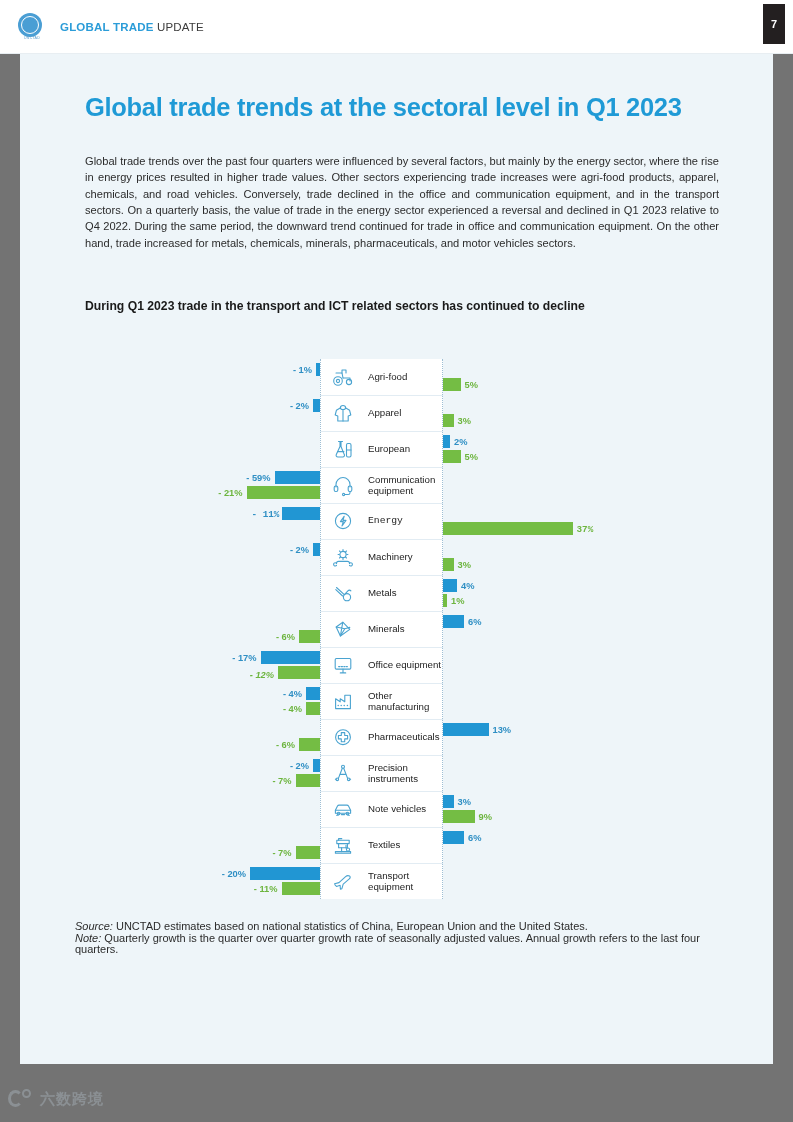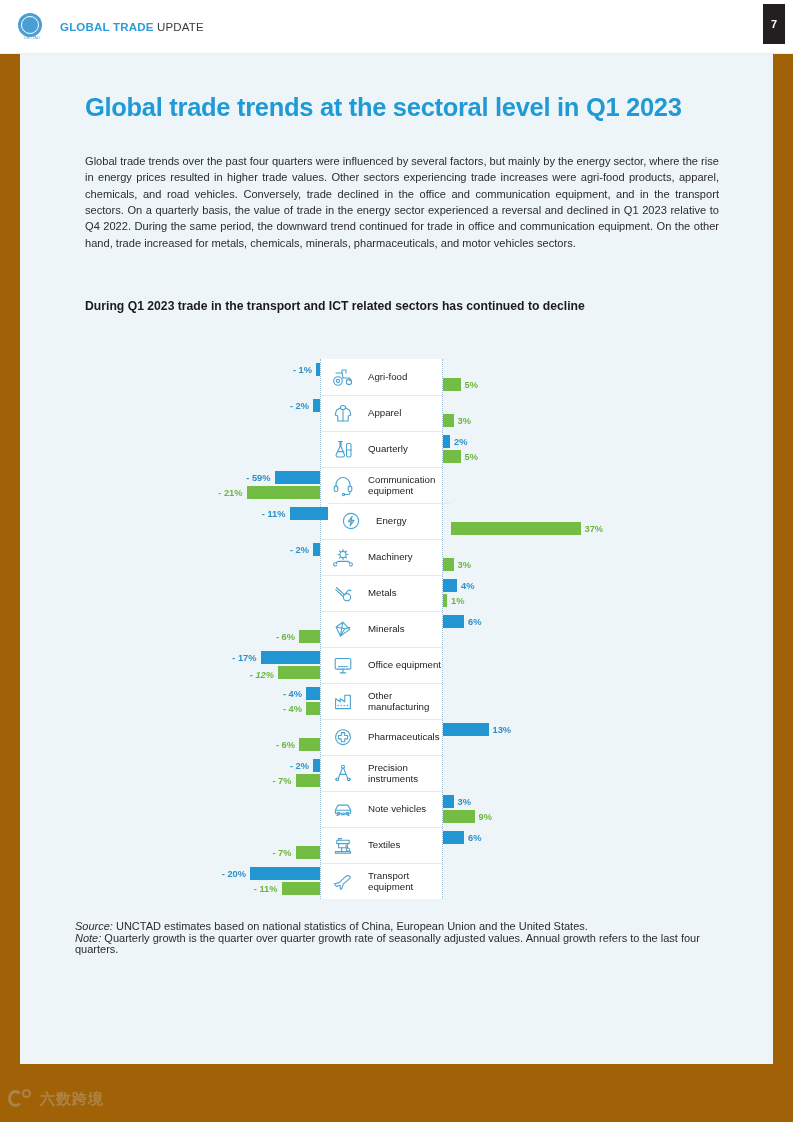--- a/index.html
+++ b/index.html
@@ -2,21 +2,21 @@
 <html><head>
 <meta charset="utf-8">
 <style>
   * { box-sizing: border-box; margin: 0; padding: 0; }
   html, body {
     width: 793px; height: 1122px;
     background: #ffffff;
     font-family: "Liberation Sans", sans-serif;
     overflow: hidden;
   }
-  #page { position: relative; width: 793px; height: 1122px; background: #a16207; }
+  #page { position: relative; width: 793px; height: 1122px; background: #737373; }
 
   
   #header {
     position: absolute; left: 0; top: 0; width: 793px; height: 54px;
     background: #ffffff; border-bottom: 1px solid #e8eef2;
     display: flex; align-items: center; padding-left: 18px;
   }
   .un-logo { width: 28px; height: 28px; flex: 0 0 28px; position: relative; }
   .un-logo .globe {
     position: absolute; left: 0; top: 0; width: 24px; height: 24px;
@@ -197,21 +197,21 @@
           <div class="row" style="position: absolute; left: 0px; top: 72px; width: 753px; height: 36px;">
             <div class="row-sep" style="top: 0px;"></div>
             <div class="icon-cell" style="top: 0px;">
               <svg width="26" height="24" viewBox="0 0 26 24" fill="none" stroke="#4aa3d0" stroke-width="1.1" stroke-linecap="round" stroke-linejoin="round">
                 <path d="M8.5 4.5h4M10 4.5v5L6.3 17.6c-.6 1.3.3 2.4 1.5 2.4h5c1.2 0 2.1-1.1 1.5-2.4L11 9.5v-5"></path>
                 <path d="M7.6 14.6h6.3"></path>
                 <rect x="16.5" y="6.5" width="4.5" height="13.5" rx="1.4"></rect>
                 <path d="M16.5 13h4.5"></path>
               </svg>
             </div>
-            <div class="sector-label" style="top: 0px;">Quarterly</div>
+            <div class="sector-label" style="top: 0px;">European</div>
             <div class="bar q right" style="top: 4px; width: 7px; background: rgb(33, 150, 211); left: 423px;"></div>
             <div class="vlabel q" style="top: 5.5px; color: rgb(47, 143, 196); left: 434px;">2%</div>
             <div class="bar a right" style="top: 19px; width: 17.5px; background: rgb(116, 189, 68); left: 423px;"></div>
             <div class="vlabel a" style="top: 20.5px; color: rgb(109, 181, 63); left: 444.5px;">5%</div>
           </div>
           <div class="row" style="position: absolute; left: 0px; top: 108px; width: 753px; height: 36px;">
             <div class="row-sep" style="top: 0px;"></div>
             <div class="icon-cell" style="top: 0px;">
               <svg width="26" height="24" viewBox="0 0 26 24" fill="none" stroke="#4aa3d0" stroke-width="1.1" stroke-linecap="round" stroke-linejoin="round">
                 <path d="M6 14v-2.5a7 7 0 0 1 14 0V14"></path>
@@ -220,21 +220,21 @@
                 <path d="M20 18.5v1.2c0 1-.8 1.8-1.8 1.8H15"></path>
                 <circle cx="13.6" cy="21.5" r="1.1"></circle>
               </svg>
             </div>
             <div class="sector-label" style="top: 0px;">Communication equipment</div>
             <div class="bar q left" style="top: 4px; width: 45.5px; background: rgb(33, 150, 211); left: 254.5px; right: auto;"></div>
             <div class="vlabel q" style="top: 5.5px; color: rgb(47, 143, 196); left: 224.5px; width: 26px; text-align: right;">- 59%</div>
             <div class="bar a left" style="top: 19px; width: 73.5px; background: rgb(116, 189, 68); left: 226.5px; right: auto;"></div>
             <div class="vlabel a" style="top: 20.5px; color: rgb(109, 181, 63); left: 196.5px; width: 26px; text-align: right;">- 21%</div>
           </div>
-          <div class="row" style="position: absolute; left: 8px; top: 144px; width: 595px; height: 36px;">
+          <div class="row" style="position: absolute; left: 0px; top: 144px; width: 595px; height: 36px; font-family: Liberation Mono, monospace;">
             <div class="row-sep" style="top: 0px;"></div>
             <div class="icon-cell" style="top: 0px;">
               <svg width="26" height="24" viewBox="0 0 26 24" fill="none" stroke="#4aa3d0" stroke-width="1.1" stroke-linecap="round" stroke-linejoin="round">
                 <circle cx="13" cy="12" r="7.6"></circle>
                 <path d="M14.2 7.2 10.4 12.6h2.9l-1.3 4.3 4-5.5h-3z"></path>
               </svg>
             </div>
             <div class="sector-label" style="top: 0px;">Energy</div>
             <div class="bar q left" style="top: 4px; width: 38.5px; background: rgb(33, 150, 211); left: 261.5px; right: auto;"></div>
             <div class="vlabel q" style="top: 5.5px; color: rgb(47, 143, 196); left: 231.5px; width: 26px; text-align: right;">- 11%</div>

